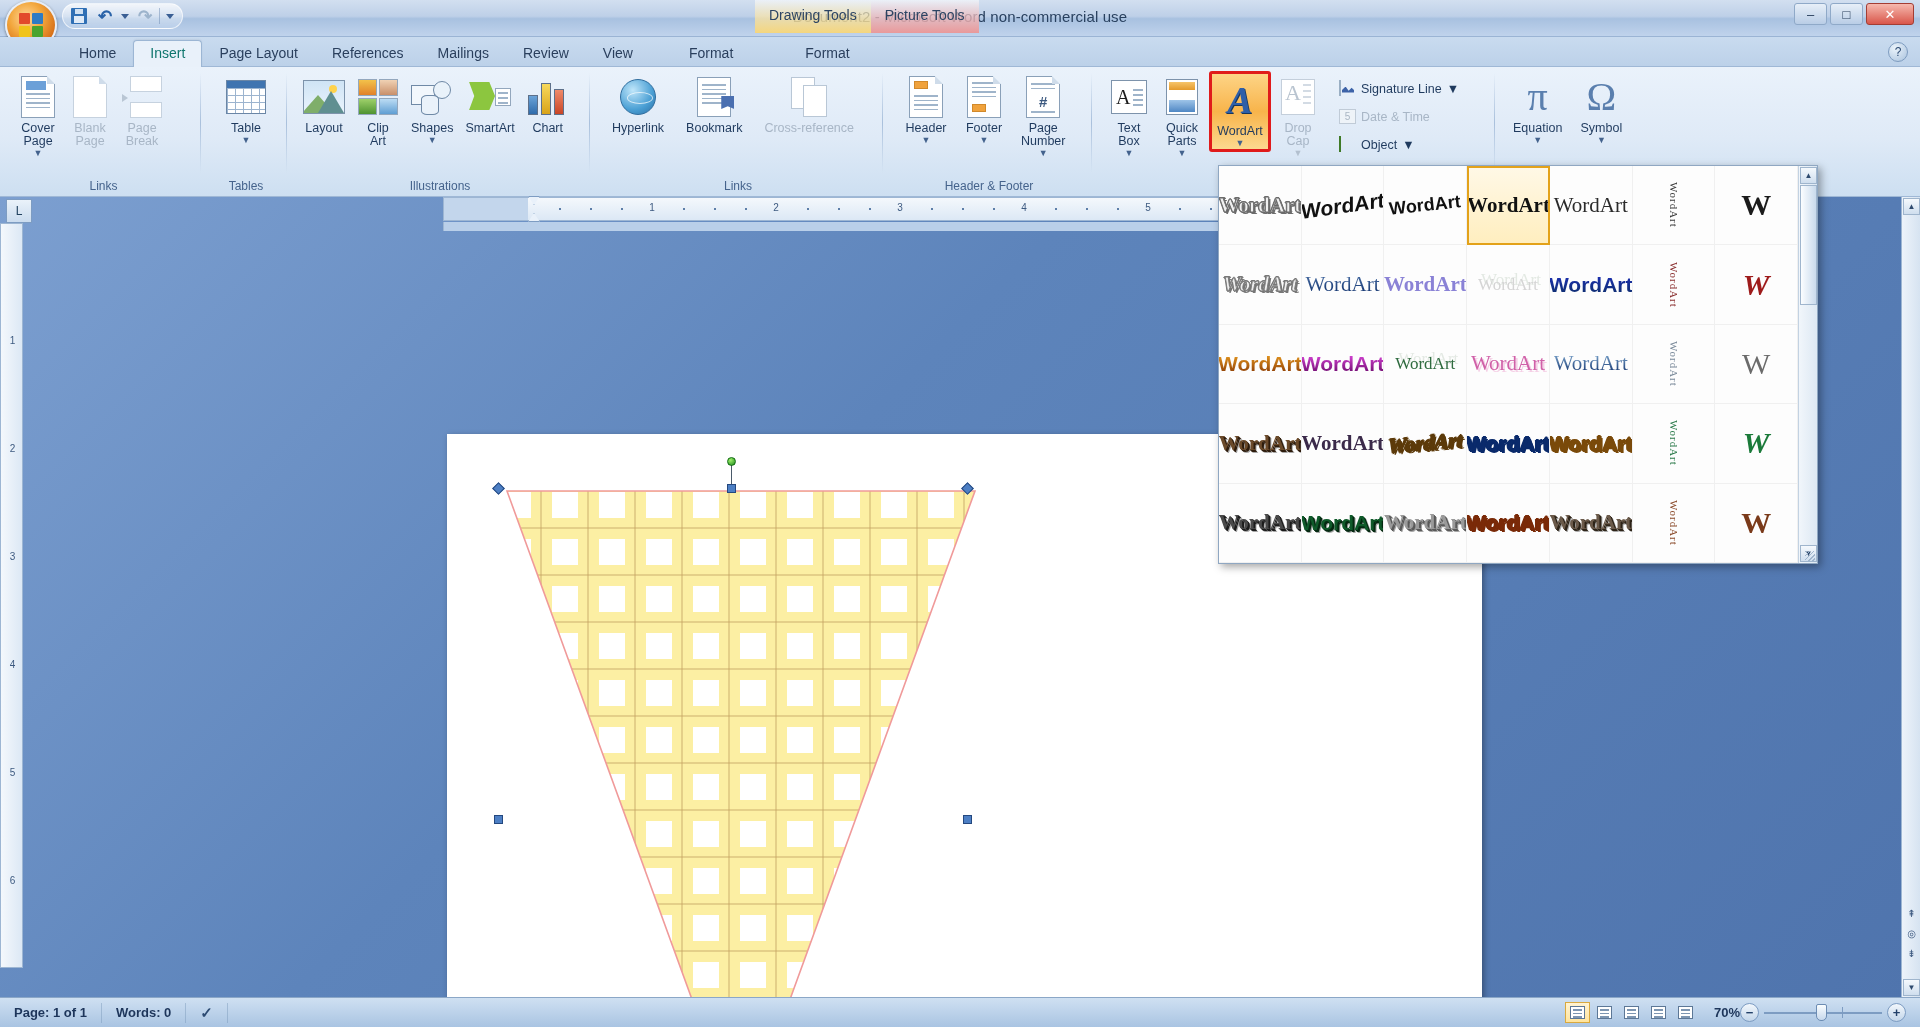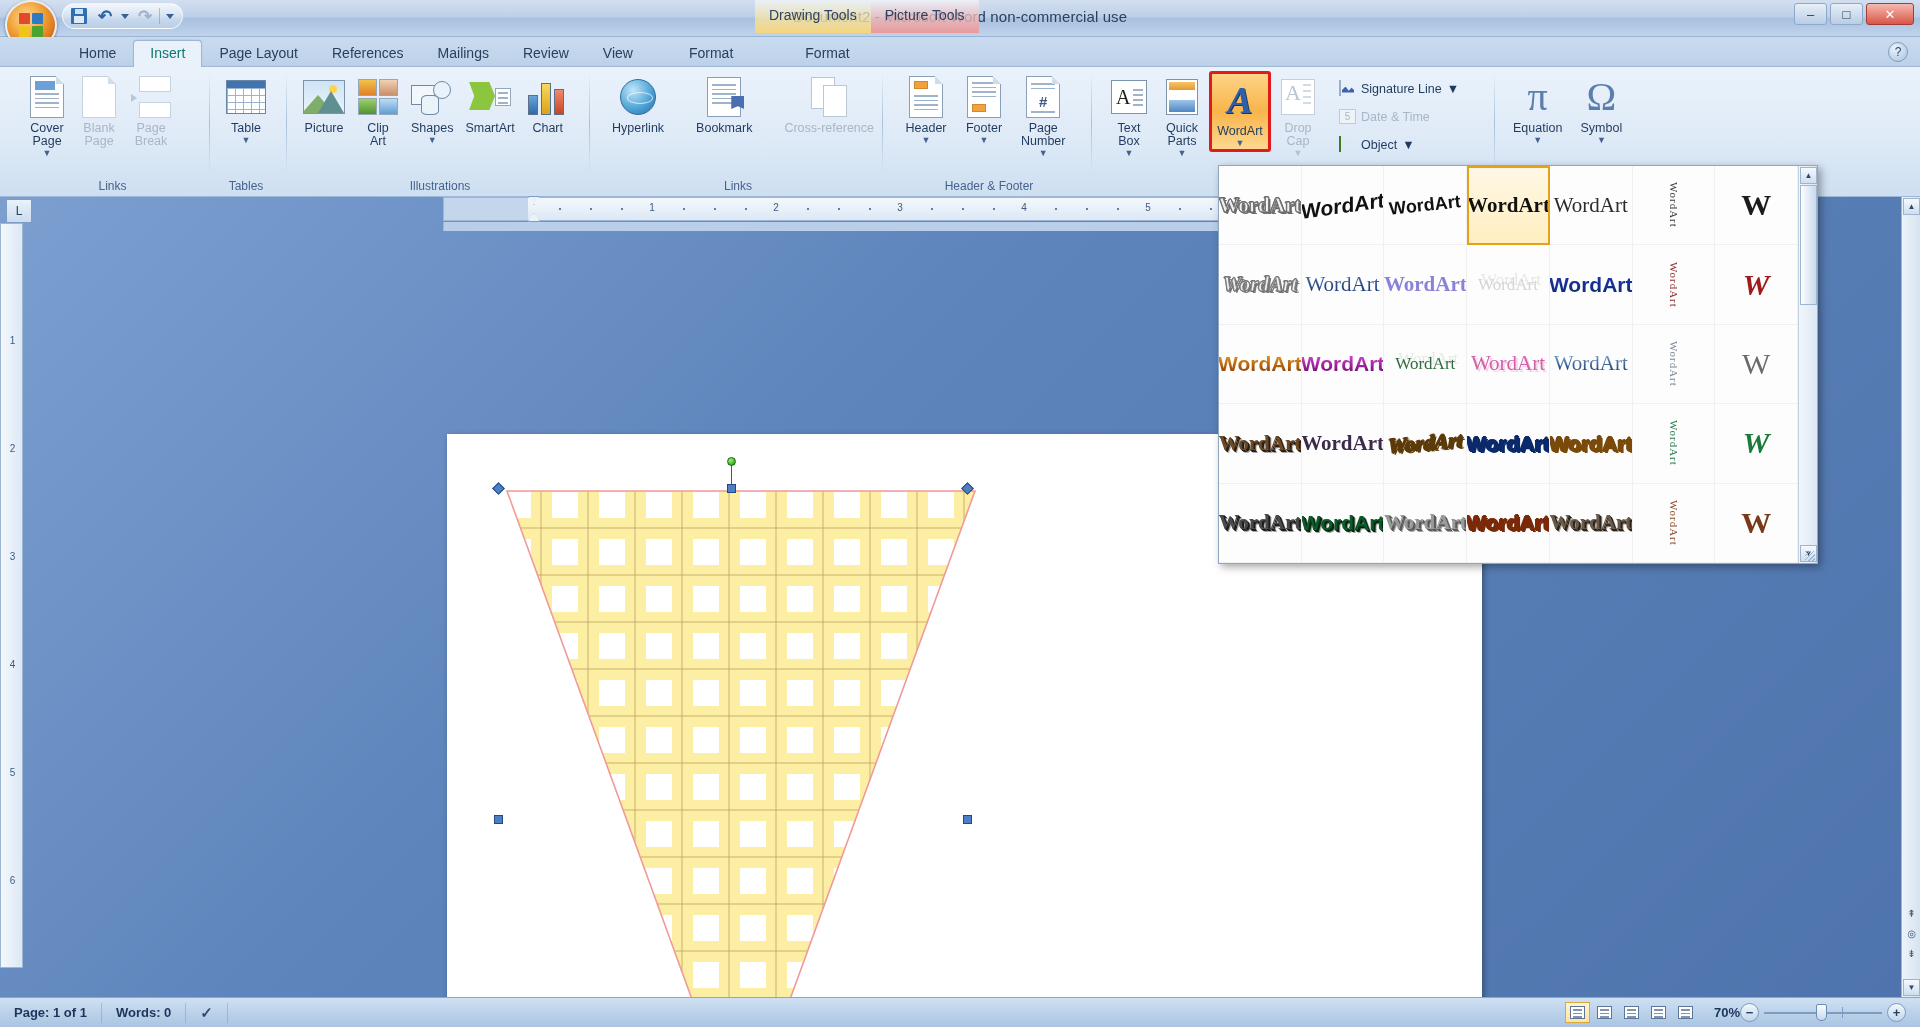--- a/index.html
+++ b/index.html
@@ -356,21 +356,21 @@
       <div class="tab">Review</div>
       <div class="tab">View</div>
       <div class="tab" style="margin-left:22px">Format</div>
       <div class="tab" style="margin-left:38px">Format</div>
     </div>
     <div class="help-btn">?</div>
   </div>
 
   <div class="ribbon">
 
-    <div class="rgroup" style="left:15px;width:195px">
+    <div class="rgroup" style="left:6px;width:195px">
       <div class="rgroup-body" style="padding-left:6px">
         <div class="rbtn">
           <div class="ico">
             <div class="docico">
                 <div class="blueband"></div>
                 <div class="lines">
                   <i></i>
                   <i></i>
                   <i></i>
                   <i></i>
@@ -421,21 +421,21 @@
     <div class="rgroup" style="left:290px;width:300px">
       <div class="rgroup-body" style="padding-left:8px;gap:2px">
         <div class="rbtn">
           <div class="ico">
               <div class="picico">
                 <div class="sun"></div>
                 <div class="mtn"></div>
                 <div class="mtn2"></div>
               </div>
             </div>
-          <div class="lbl">Picture</div>
+          <div class="lbl">Layout</div>
         </div>
         <div class="rbtn">
           <div class="ico">
               <div class="clipico">
                 <i></i>
                 <i></i>
                 <i></i>
                 <i></i>
               </div>
             </div>
@@ -475,21 +475,21 @@
               </div>
             </div>
           <div class="lbl">Chart</div>
         </div>
       </div>
       <div class="rgroup-label">Illustrations</div>
       <div class="rgroup-sep" style="right:0"></div>
     </div>
 
     <div class="rgroup" style="left:593px;width:290px">
-      <div class="rgroup-body" style="padding-left:14px;gap:22px">
+      <div class="rgroup-body" style="padding-left:14px;gap:12px">
         <div class="rbtn">
           <div class="ico">
               <div class="globeico"></div>
             </div>
           <div class="lbl">Hyperlink</div>
         </div>
         <div class="rbtn">
           <div class="ico">
             <div class="bmico">
                 <div class="lines" style="top:6px">

